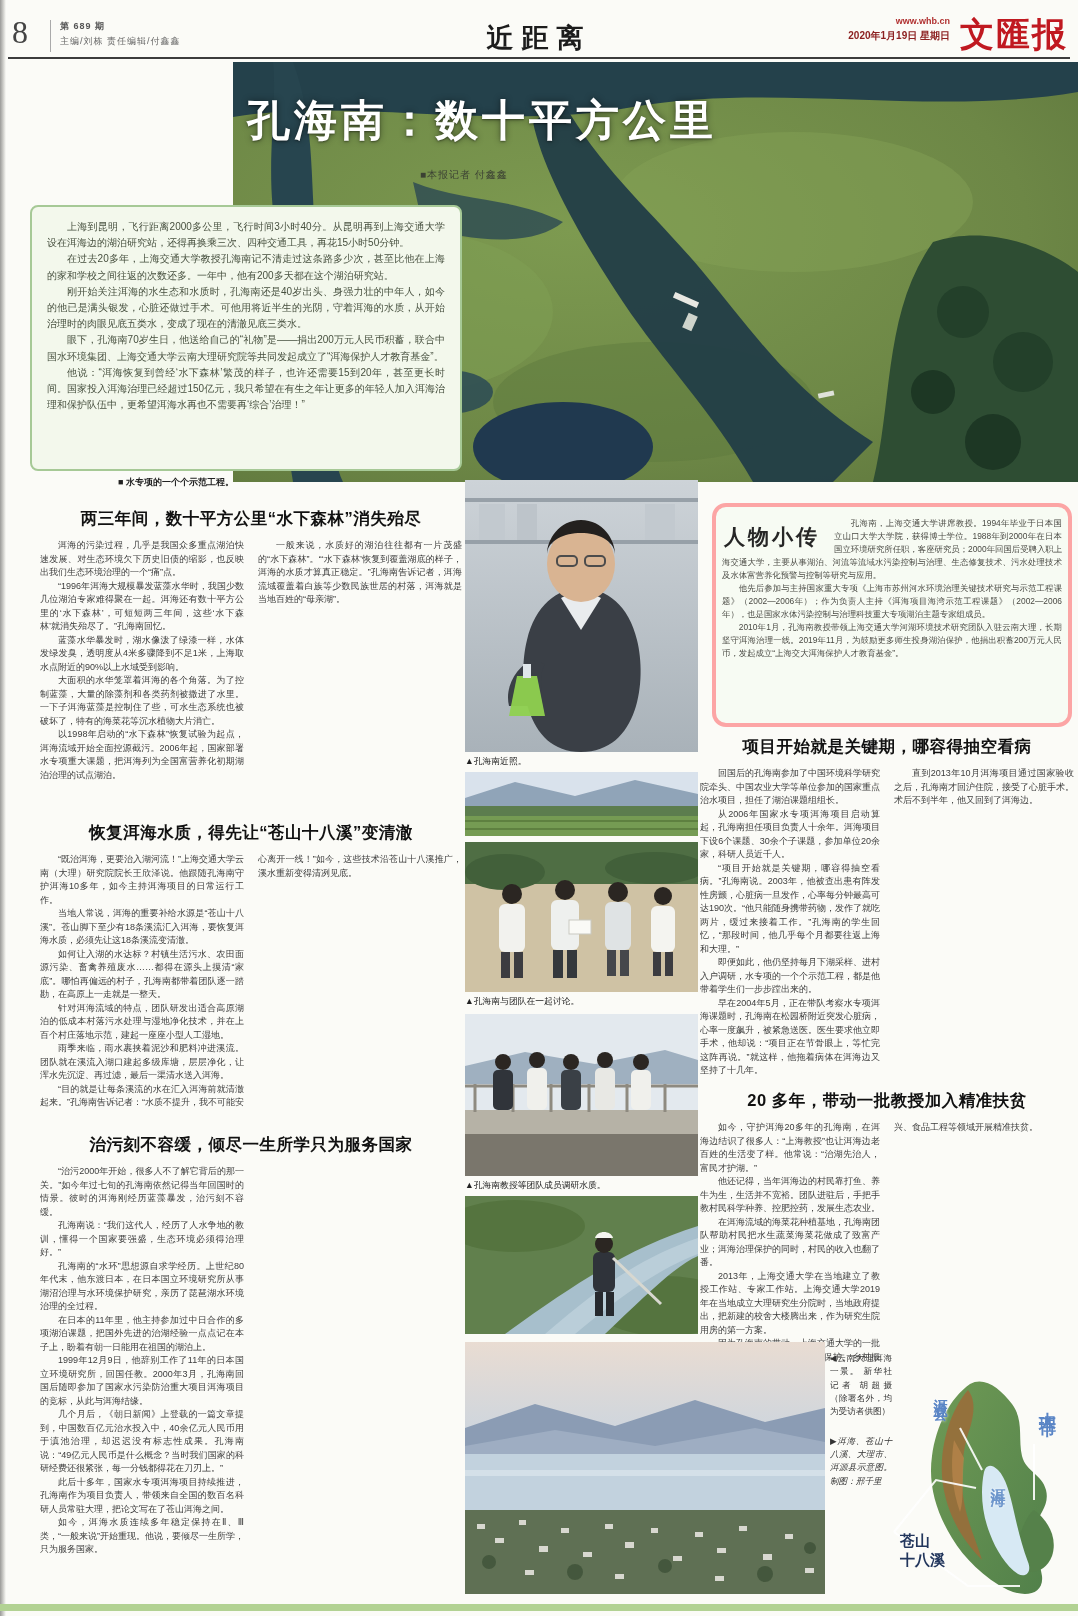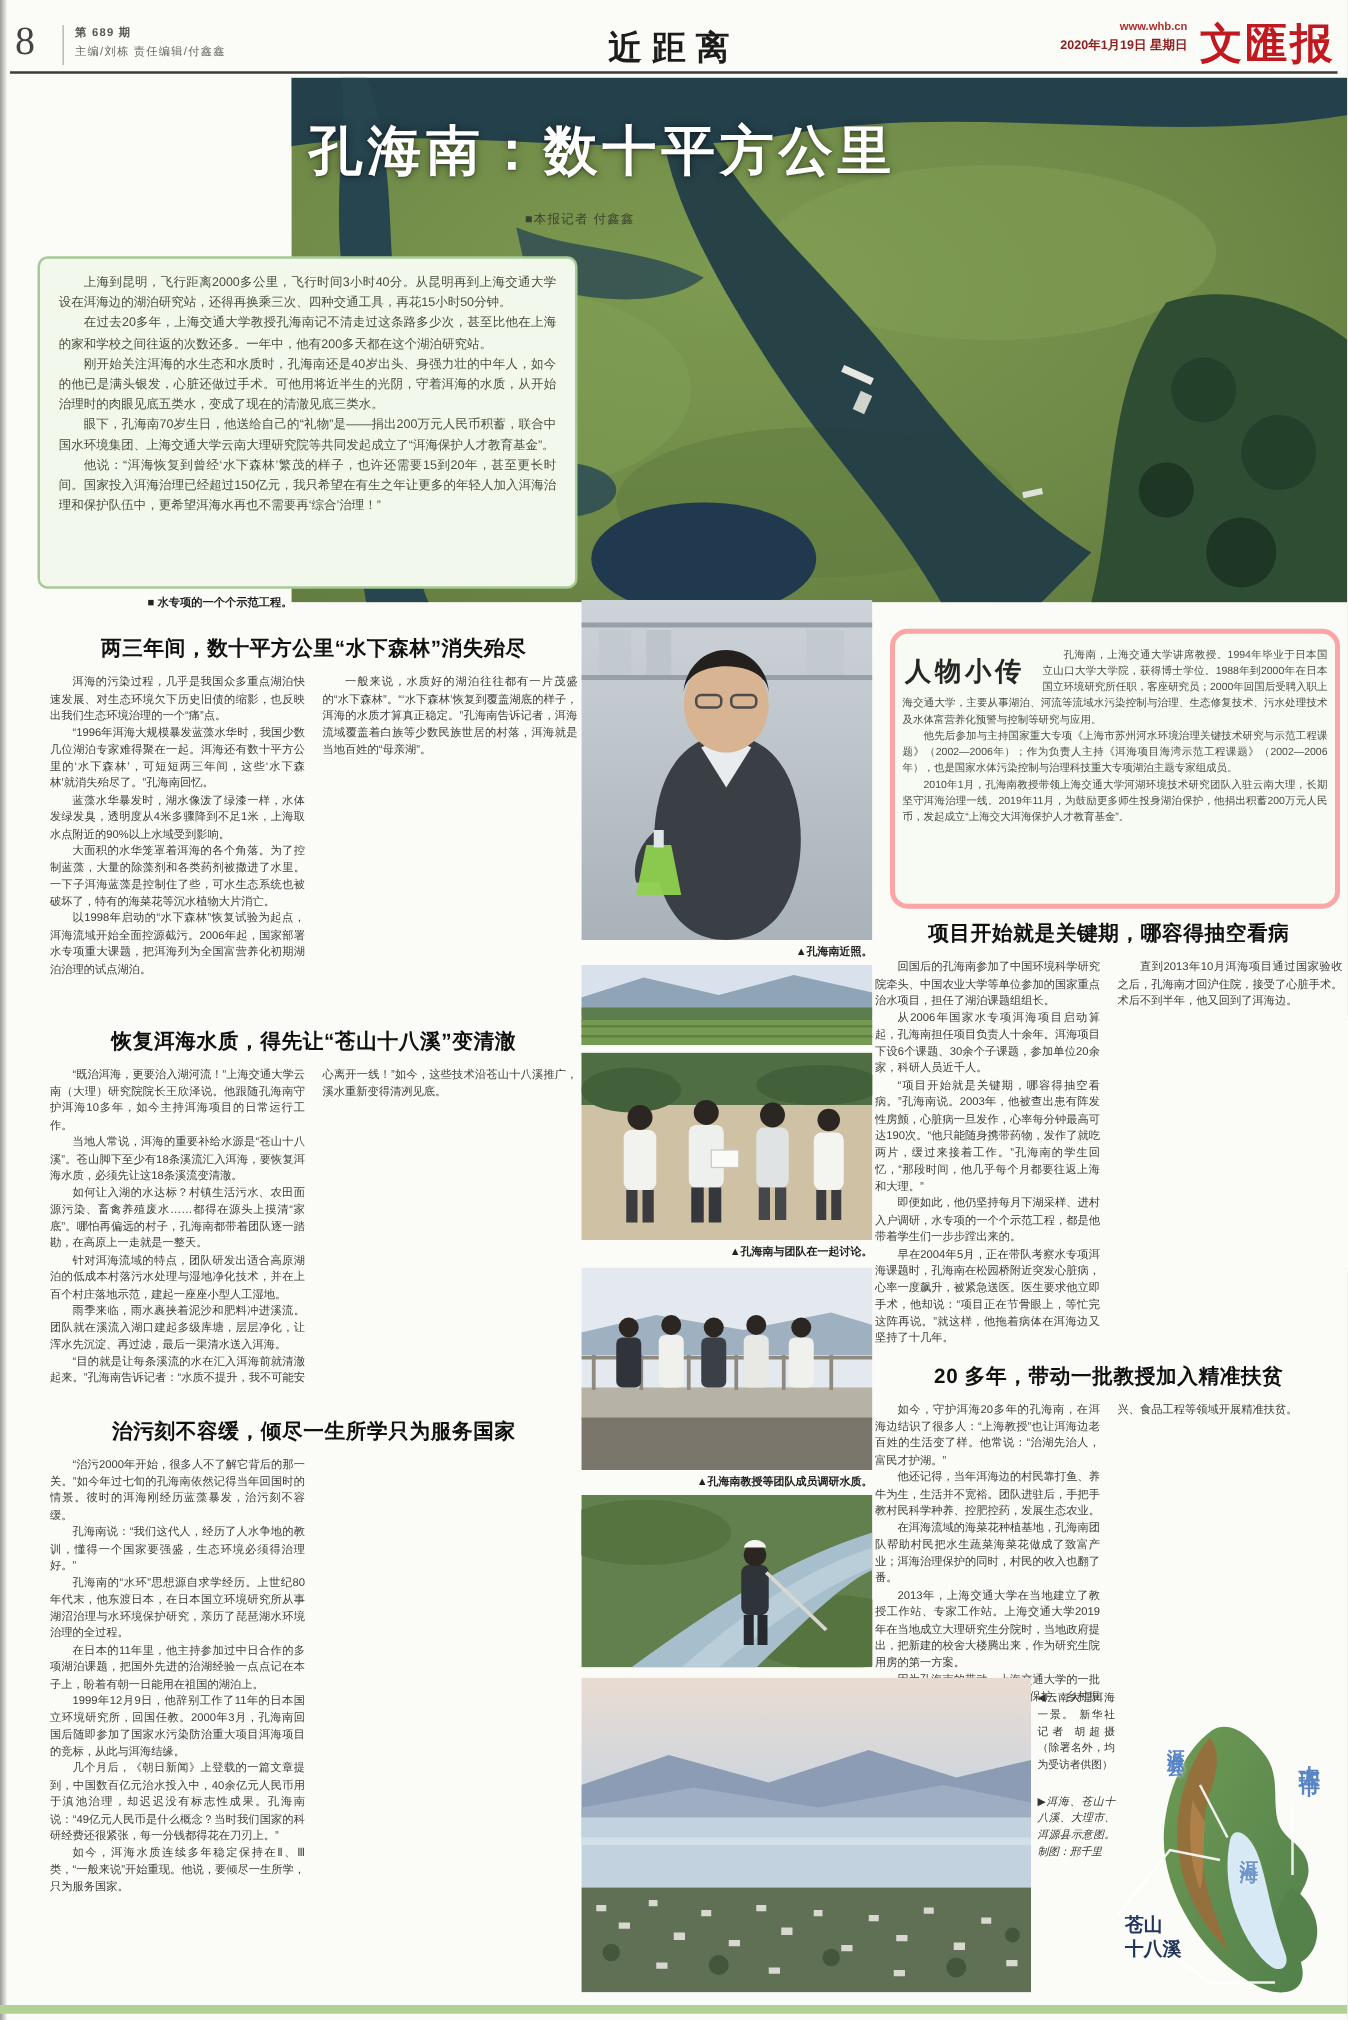--- a/index.html
+++ b/index.html
@@ -42,21 +42,21 @@
   
   .profile-box{left:712px;top:503px;width:360px;height:224px;box-sizing:border-box;
         background:#f7fbf3;border:4px solid #fca5a5;border-radius:14px;padding:10px 6px;overflow:hidden;}
   .profile-title{float:left;font-size:21px;font-weight:bold;color:#262626;letter-spacing:3px;
         margin:6px 14px 4px 2px;}
   .profile-text .para{margin:0;text-indent:2em;font-size:8.4px;line-height:1.55;color:#4a4a44;
         text-align:justify;}
   
   .photo{overflow:hidden;}
   .photo svg{display:block;}
-  .pcap{font-size:8.8px;font-weight:bold;color:#222;text-align:right;}
+  .pcap{font-size:8.8px;font-weight:normal;color:#222;text-align:left;}
   .sidecap{font-size:8.6px;color:#333;line-height:1.55;text-align:justify;}
   
   .map-block{left:884px;top:1380px;width:192px;height:220px;}
   .map-label-v{position:absolute;writing-mode:vertical-rl;font-weight:bold;color:#5a85c5;
         letter-spacing:4px;text-shadow:0 0 3px rgba(255,255,255,.9);}
   .map-label-h{position:absolute;font-weight:bold;color:#22365c;line-height:1.25;
         text-shadow:0 0 3px rgba(255,255,255,.9);}
   .bottom-bar{left:0;top:1604px;width:1078px;height:7px;background:#b2d293;}
 </style>
 </head>
@@ -148,20 +148,21 @@
 
   <div class="abs sec" style="left:40px;top:1134px;width:422px;">
     <div class="sec-title">治污刻不容缓，倾尽一生所学只为服务国家</div>
     <div class="body-text" style="height:430px;">
         <p class="para">“治污2000年开始，很多人不了解它背后的那一关。”如今年过七旬的孔海南依然记得当年回国时的情景。彼时的洱海刚经历蓝藻暴发，治污刻不容缓。</p>
         <p class="para">孔海南说：“我们这代人，经历了人水争地的教训，懂得一个国家要强盛，生态环境必须得治理好。”</p>
         <p class="para">孔海南的“水环”思想源自求学经历。上世纪80年代末，他东渡日本，在日本国立环境研究所从事湖沼治理与水环境保护研究，亲历了琵琶湖水环境治理的全过程。</p>
         <p class="para">在日本的11年里，他主持参加过中日合作的多项湖泊课题，把国外先进的治湖经验一点点记在本子上，盼着有朝一日能用在祖国的湖泊上。</p>
         <p class="para">1999年12月9日，他辞别工作了11年的日本国立环境研究所，回国任教。2000年3月，孔海南回国后随即参加了国家水污染防治重大项目洱海项目的竞标，从此与洱海结缘。</p>
         <p class="para">几个月后，《朝日新闻》上登载的一篇文章提到，中国数百亿元治水投入中，40余亿元人民币用于滇池治理，却迟迟没有标志性成果。孔海南说：“49亿元人民币是什么概念？当时我们国家的科研经费还很紧张，每一分钱都得花在刀刃上。”</p>
+        <p class="para">此后十多年，国家水专项洱海项目持续推进，孔海南作为项目负责人，带领来自全国的数百名科研人员常驻大理，把论文写在了苍山洱海之间。</p>
         <p class="para">如今，洱海水质连续多年稳定保持在Ⅱ、Ⅲ类，“一般来说”开始重现。他说，要倾尽一生所学，只为服务国家。</p>
       </div>
   </div>
 
   <div class="abs photo" style="left:465px;top:480px;width:233px;height:272px;">
     <svg width="233" height="272" viewBox="0 0 233 272">
       <defs>
           <linearGradient id="gLab" x1="0" y1="0" x2="0" y2="1">
         <stop offset="0%" stop-color="#cdd3d8"></stop>
             <stop offset="100%" stop-color="#a9b2b9"></stop>

